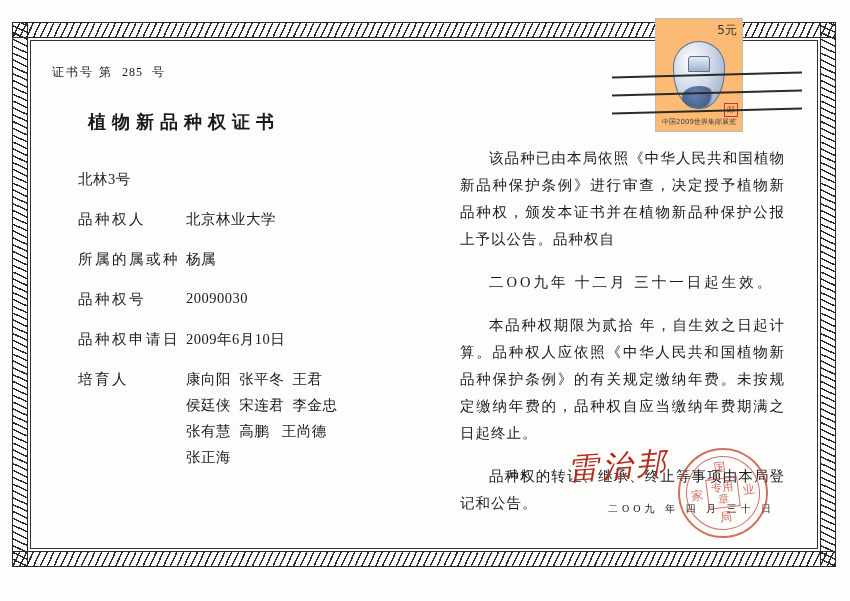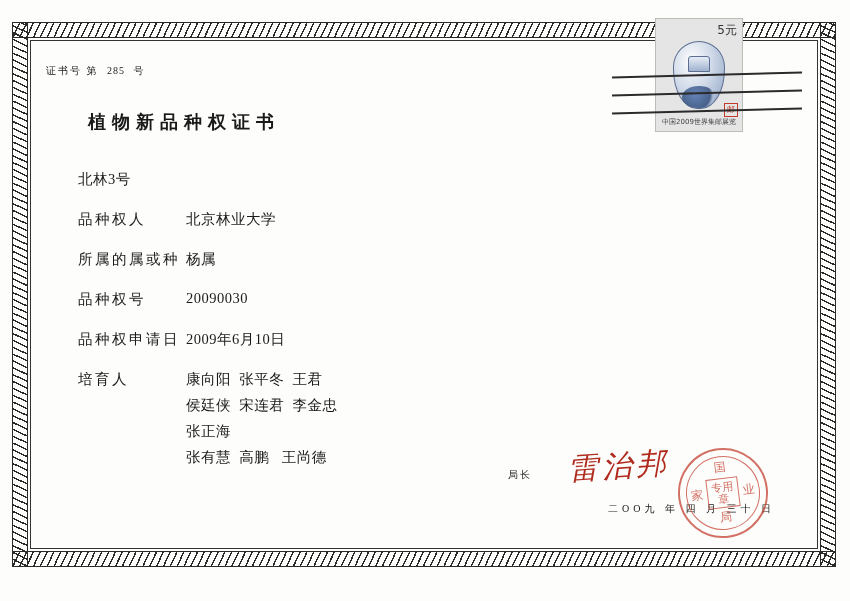--- a/index.html
+++ b/index.html
@@ -77,23 +77,23 @@
     position: absolute;
     left: 30px;
     top: 40px;
     width: 788px;
     height: 509px;
     box-sizing: border-box;
   }
 
   .cert-no {
     position: absolute;
-    left: 16px;
+    left: 22px;
     top: 24px;
-    font-size: 10px;
+    font-size: 12px;
     letter-spacing: 2px;
     white-space: nowrap;
   }
   .cert-no .num {
     font-family: "Liberation Serif", serif;
     letter-spacing: 1px;
     padding: 0 4px;
   }
 
   .doc-title {
@@ -235,21 +235,21 @@
     padding: 2px 0;
   }
 
   
   .stamp {
     position: absolute;
     left: 655px;
     top: 18px;
     width: 88px;
     height: 114px;
-    background: #e5e5e5;
+    background: #fdba74;
     border: 1px solid #bdbdb8;
     box-sizing: border-box;
     overflow: hidden;
   }
   .stamp .denom {
     position: absolute;
     right: 5px;
     top: 3px;
     font-size: 12px;
     color: #333;
@@ -370,27 +370,33 @@
       <div class="field-row">
         <div class="field-label">品种权申请日</div>
         <div class="field-value">2009年6月10日</div>
       </div>
 
       <div class="field-row">
         <div class="field-label">培育人</div>
         <div class="breeder-lines">
           <div class="breeder-line">康向阳  张平冬  王君</div>
           <div class="breeder-line">侯廷侠  宋连君  李金忠</div>
+          <div class="breeder-line">张有慧  高鹏   王尚德</div>
           <div class="breeder-line">张正海</div>
-          <div class="breeder-line">张有慧  高鹏   王尚德</div>
         </div>
       </div>
 
     </div>
 
+    <div class="body-col">
+      <p class="para">该品种已由本局依照《中华人民共和国植物新品种保护条例》进行审查，决定授予植物新品种权，颁发本证书并在植物新品种保护公报上予以公告。品种权自</p>
+      <p class="para date-line">二OO九年 十二月 三十一日起生效。</p>
+      <p class="para">本品种权期限为贰拾 年，自生效之日起计算。品种权人应依照《中华人民共和国植物新品种保护条例》的有关规定缴纳年费。未按规定缴纳年费的，品种权自应当缴纳年费期满之日起终止。</p>
+      <p class="para">品种权的转让、继承、终止等事项由本局登记和公告。</p>
+    </div>
 
     <div class="sign-block">
       <div class="sign-label">局长</div>
       <div class="signature">雷治邦</div>
       <div class="sign-date">二OO九 年 四 月 三十 日</div>
 
       <div class="seal">
         <div class="seal-inner"></div>
         <div class="seal-t s-top">国</div>
         <div class="seal-t s-left">家</div>

